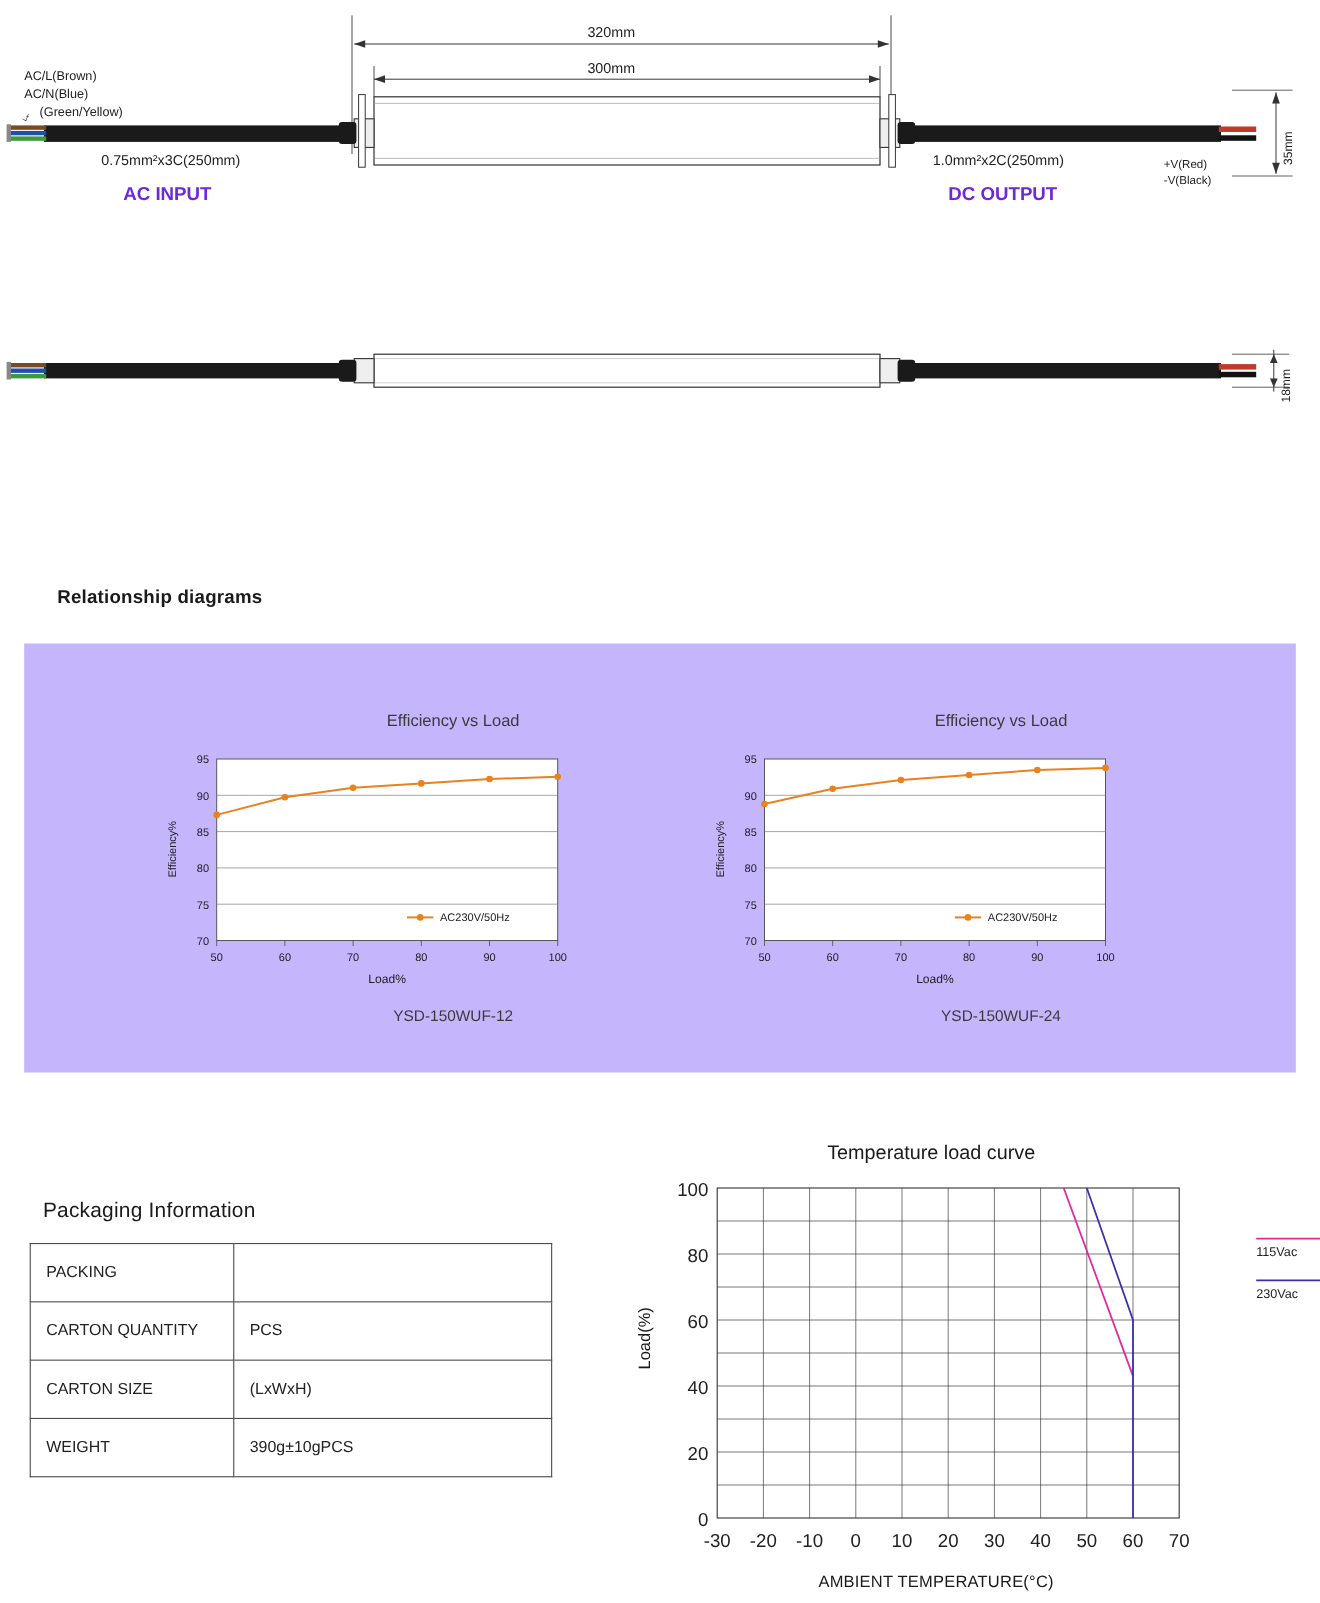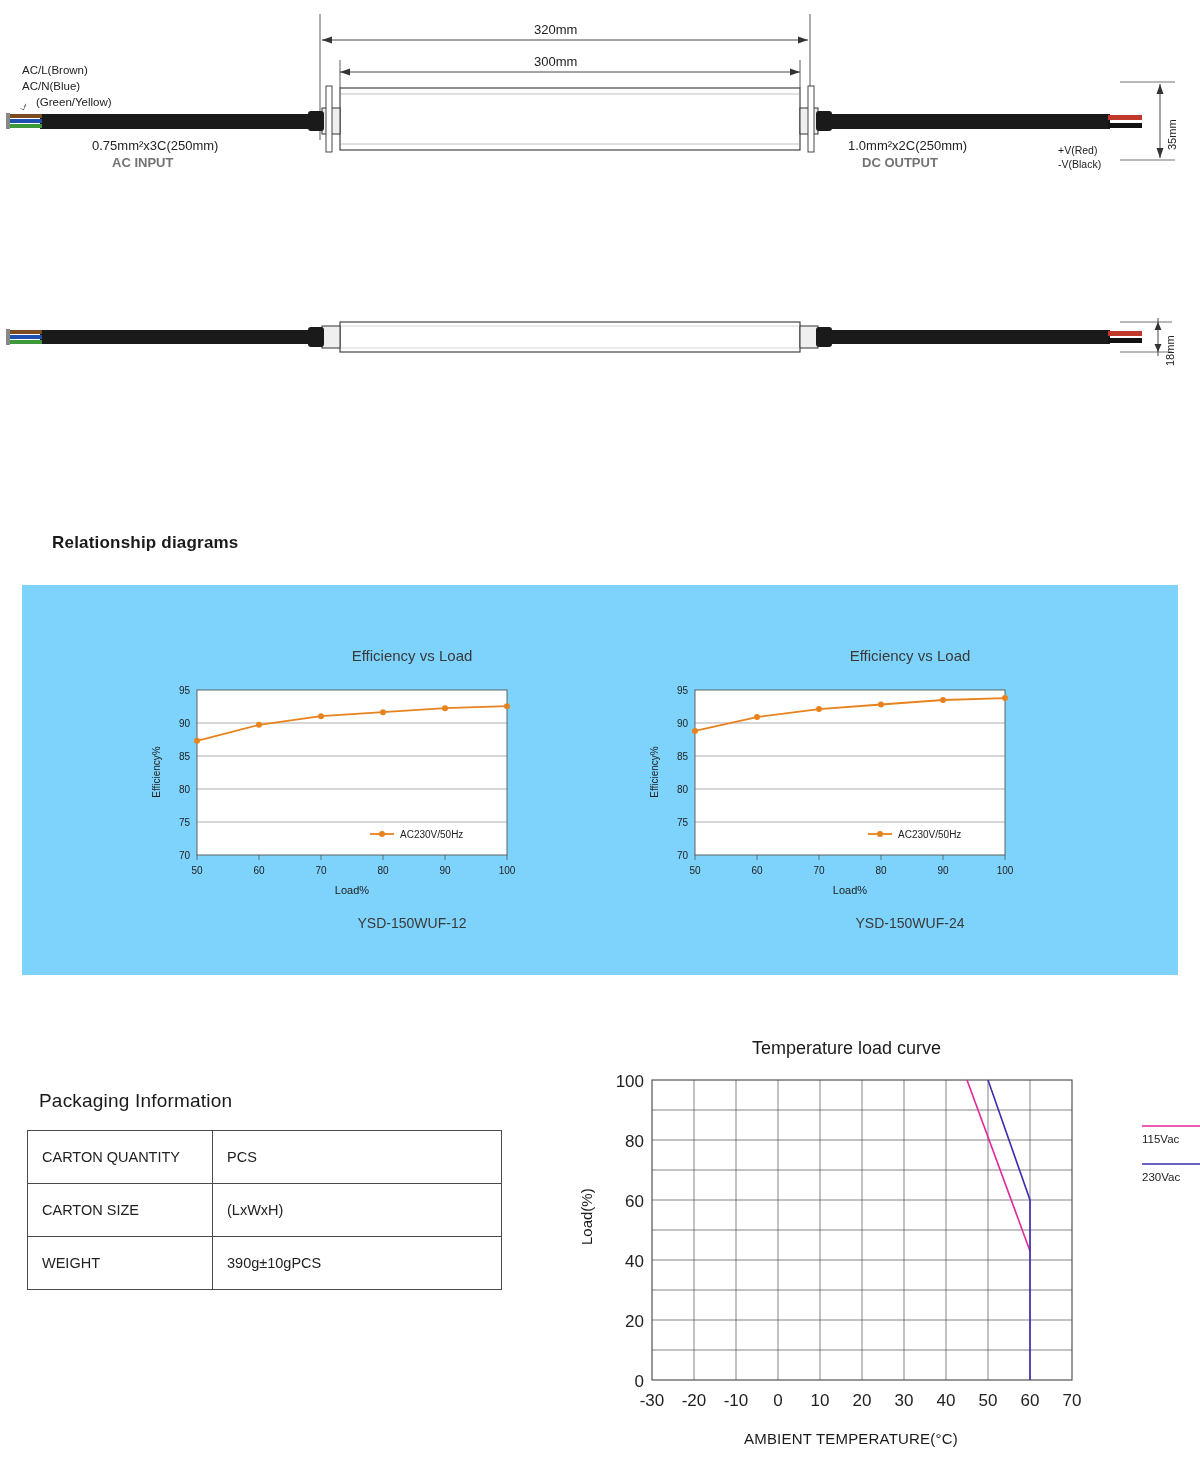--- a/index.html
+++ b/index.html
@@ -24,24 +24,25 @@
     white-space: nowrap;
   }
   .wire-label {
     position: absolute;
     font-size: 11.5px;
     color: #222;
     white-space: nowrap;
   }
   .red-label {
     position: absolute;
-    font-size: 13px;
+    font-size: 17px;
     font-weight: bold;
-    color: #737373;
-    white-space: nowrap;
+    color: #6d28d9;
+    white-space: nowrap;
+    margin-top: 12px;
   }
   .vert-label {
     position: absolute;
     font-size: 11px;
     color: #222;
     white-space: nowrap;
     transform: rotate(-90deg);
     transform-origin: left top;
   }
 
@@ -51,21 +52,21 @@
     left: 52px; top: 533px;
     font-size: 17px;
     font-weight: bold;
     color: #1a1a1a;
     letter-spacing: .2px;
   }
   #rel-panel {
     position: absolute;
     left: 22px; top: 585px;
     width: 1156px; height: 390px;
-    background: #7dd3fc;
+    background: #c4b5fd;
     text-decoration: underline;
   }
   .chart-block { position: absolute; top: 0; width: 560px; height: 390px; }
   .chart-title {
     position: absolute;
     top: 62px; left: 0; width: 100%;
     text-align: center;
     font-size: 15px;
     color: #3a3a3a;
   }
@@ -317,20 +318,24 @@
       <text x="258" y="157.5" font-size="10" fill="#222" font-family="Liberation Sans, sans-serif">AC230V/50Hz</text>
     </svg>
     <div class="chart-caption">YSD-150WUF-24</div>
   </div>
 </div>
 
 <div id="pack-title">Packaging Information</div>
 <table id="pack-table">
   <tbody>
     <tr>
+      <td class="k">PACKING</td>
+      <td></td>
+    </tr>
+    <tr>
       <td class="k">CARTON QUANTITY</td>
       <td>PCS</td>
     </tr>
     <tr>
       <td class="k">CARTON SIZE</td>
       <td>(LxWxH)</td>
     </tr>
     <tr>
       <td class="k">WEIGHT</td>
       <td>390g±10gPCS</td>

